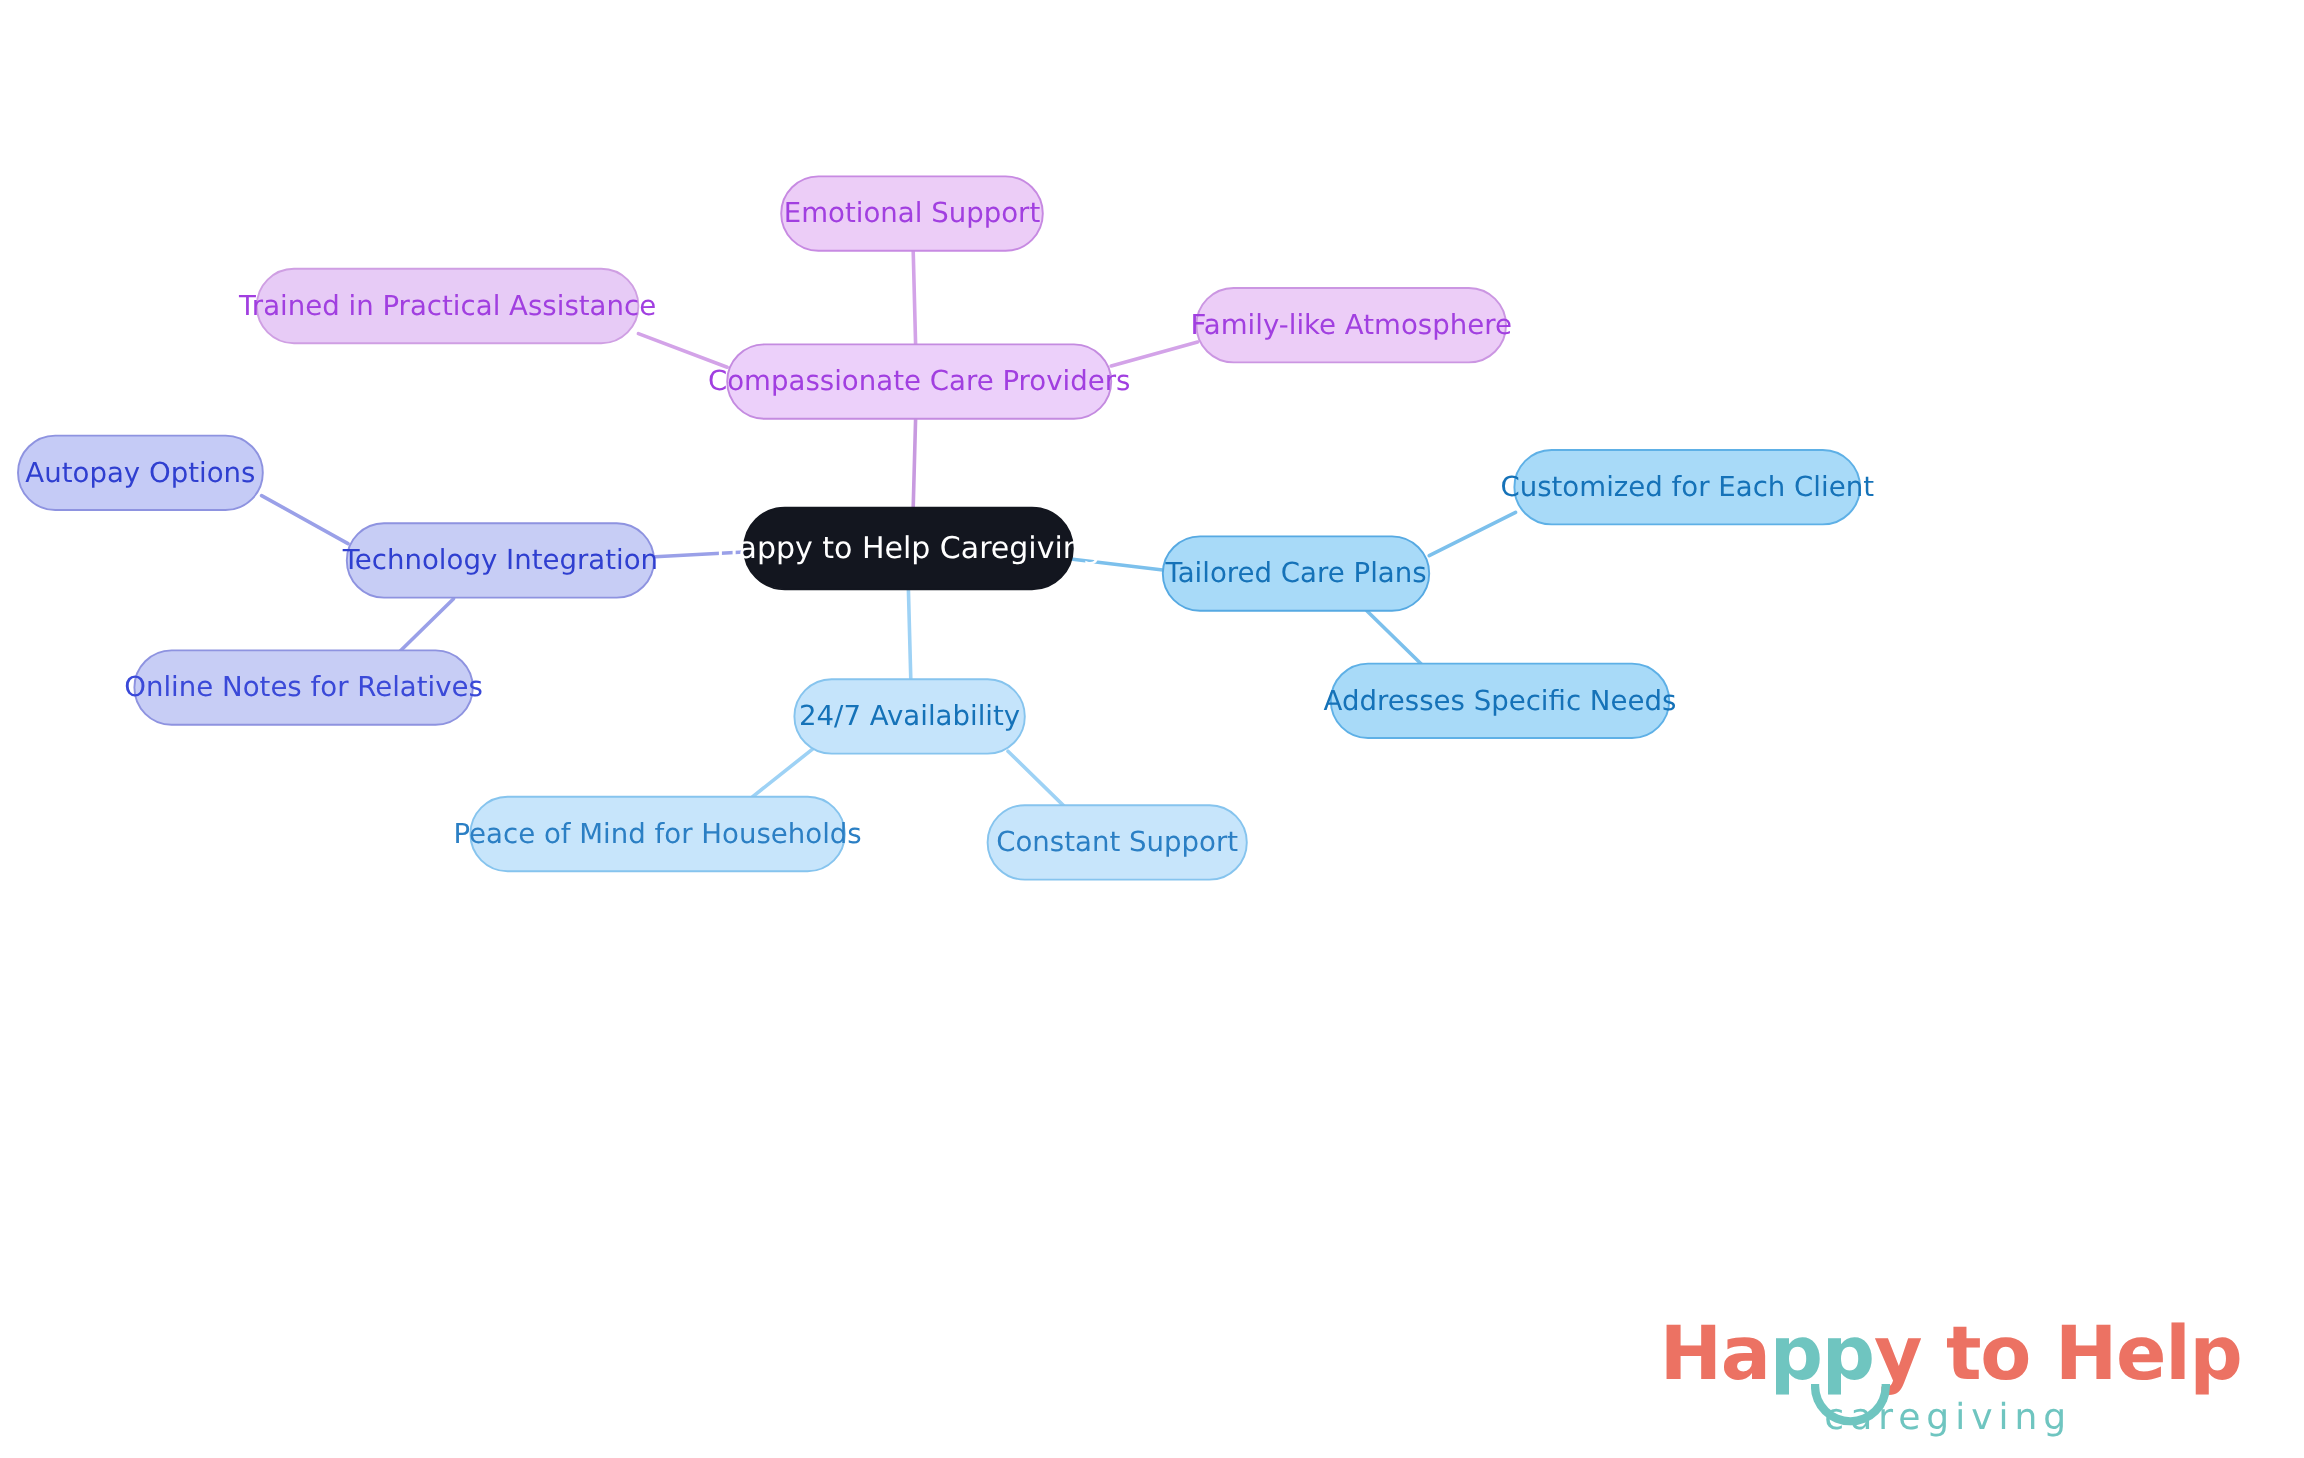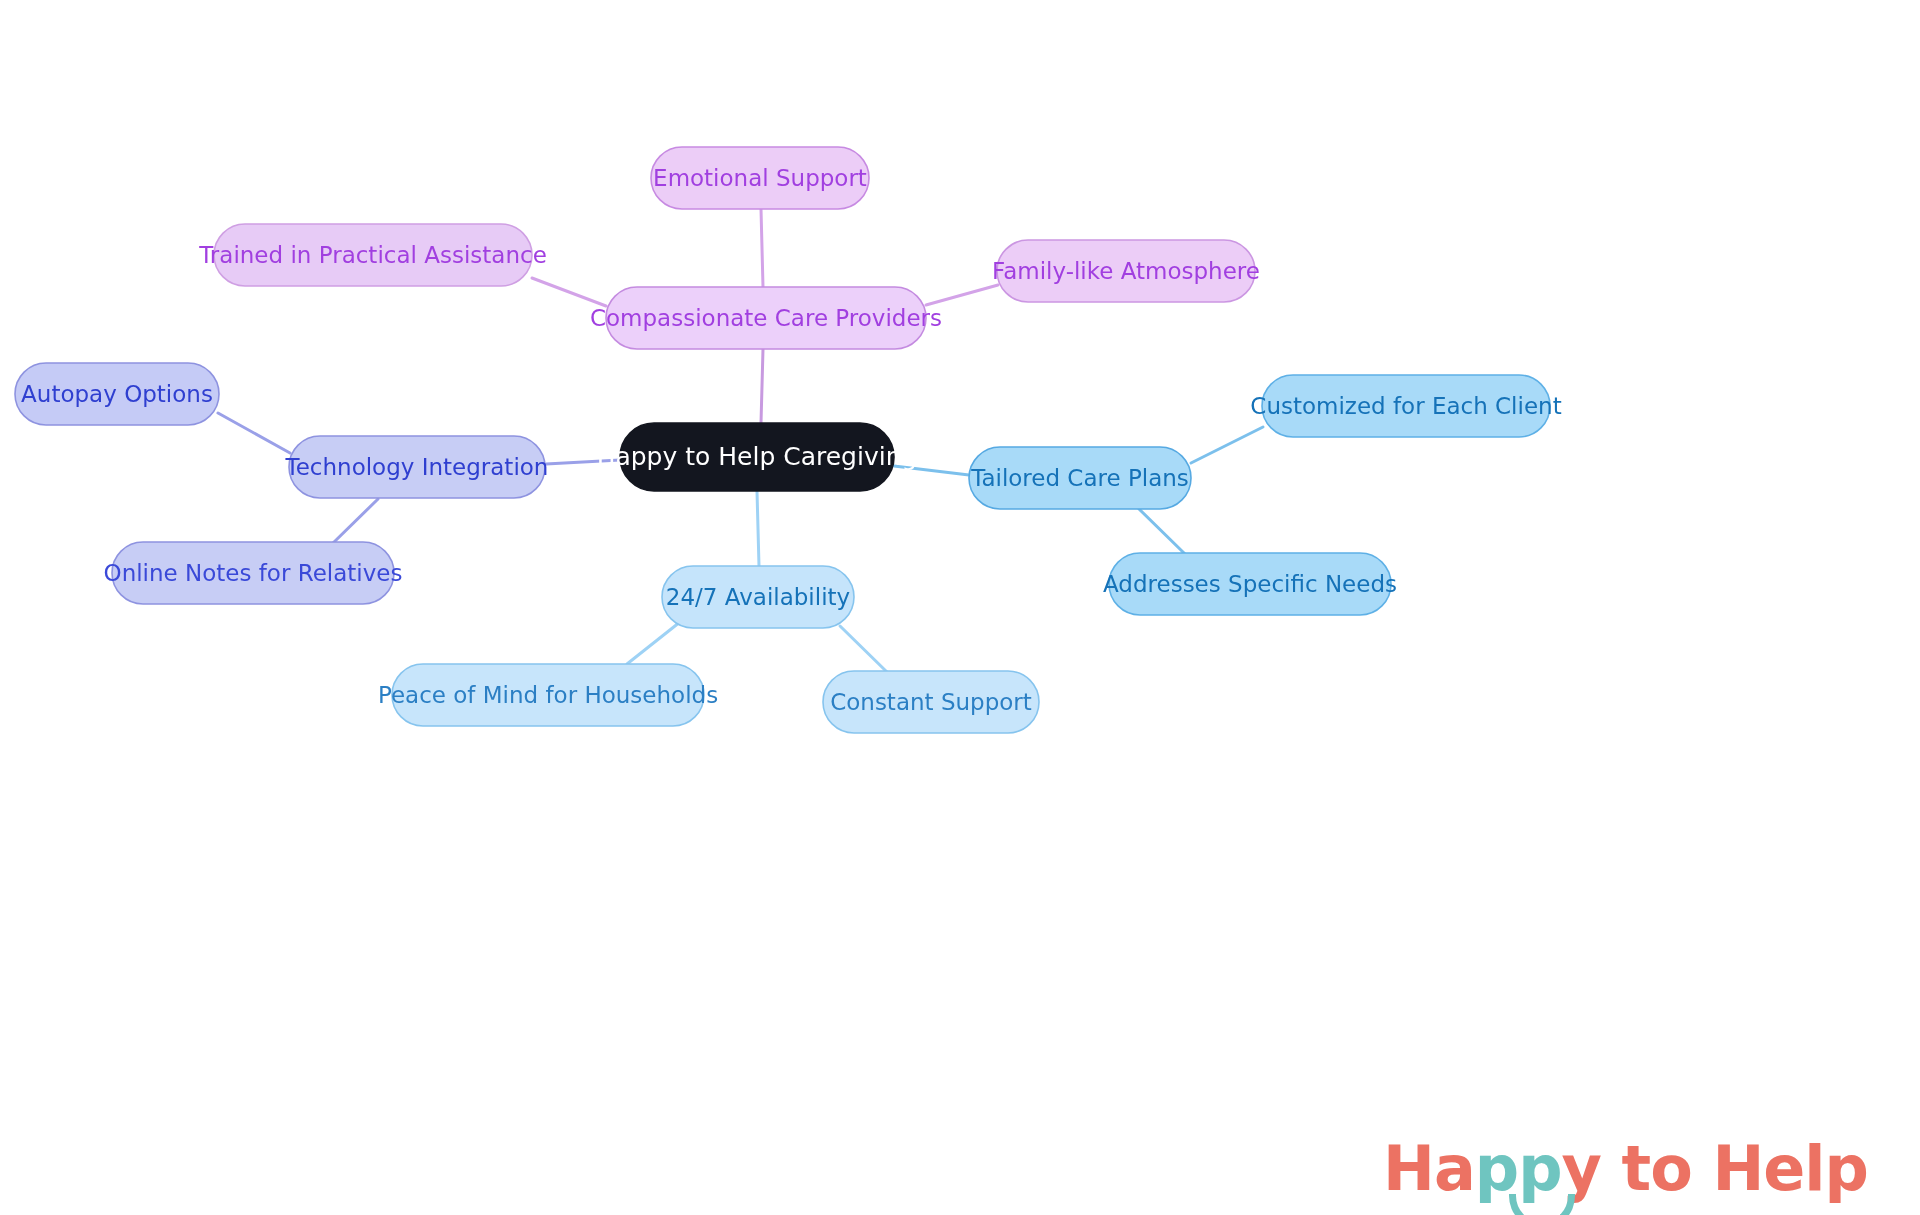--- a/index.html
+++ b/index.html
@@ -159,13 +159,14 @@
         <rect class="node-rect" x="620" y="423" width="274" height="68" rx="34" ry="34" fill="#13161f" stroke="#13161f"></rect>
         <text class="node-label root-label" x="757" y="458" fill="#ffffff">Happy to Help Caregiving</text>
       </g>
     </g>
 </svg>
 
 <div class="logo-wrap">
   <div class="logo-main"><span>Ha</span><span class="teal-pp">pp</span><span>y to Help</span>
     <span class="logo-smile"></span>
   </div>
+  <div class="logo-sub">caregiving</div>
 </div>
 
 </body></html>

